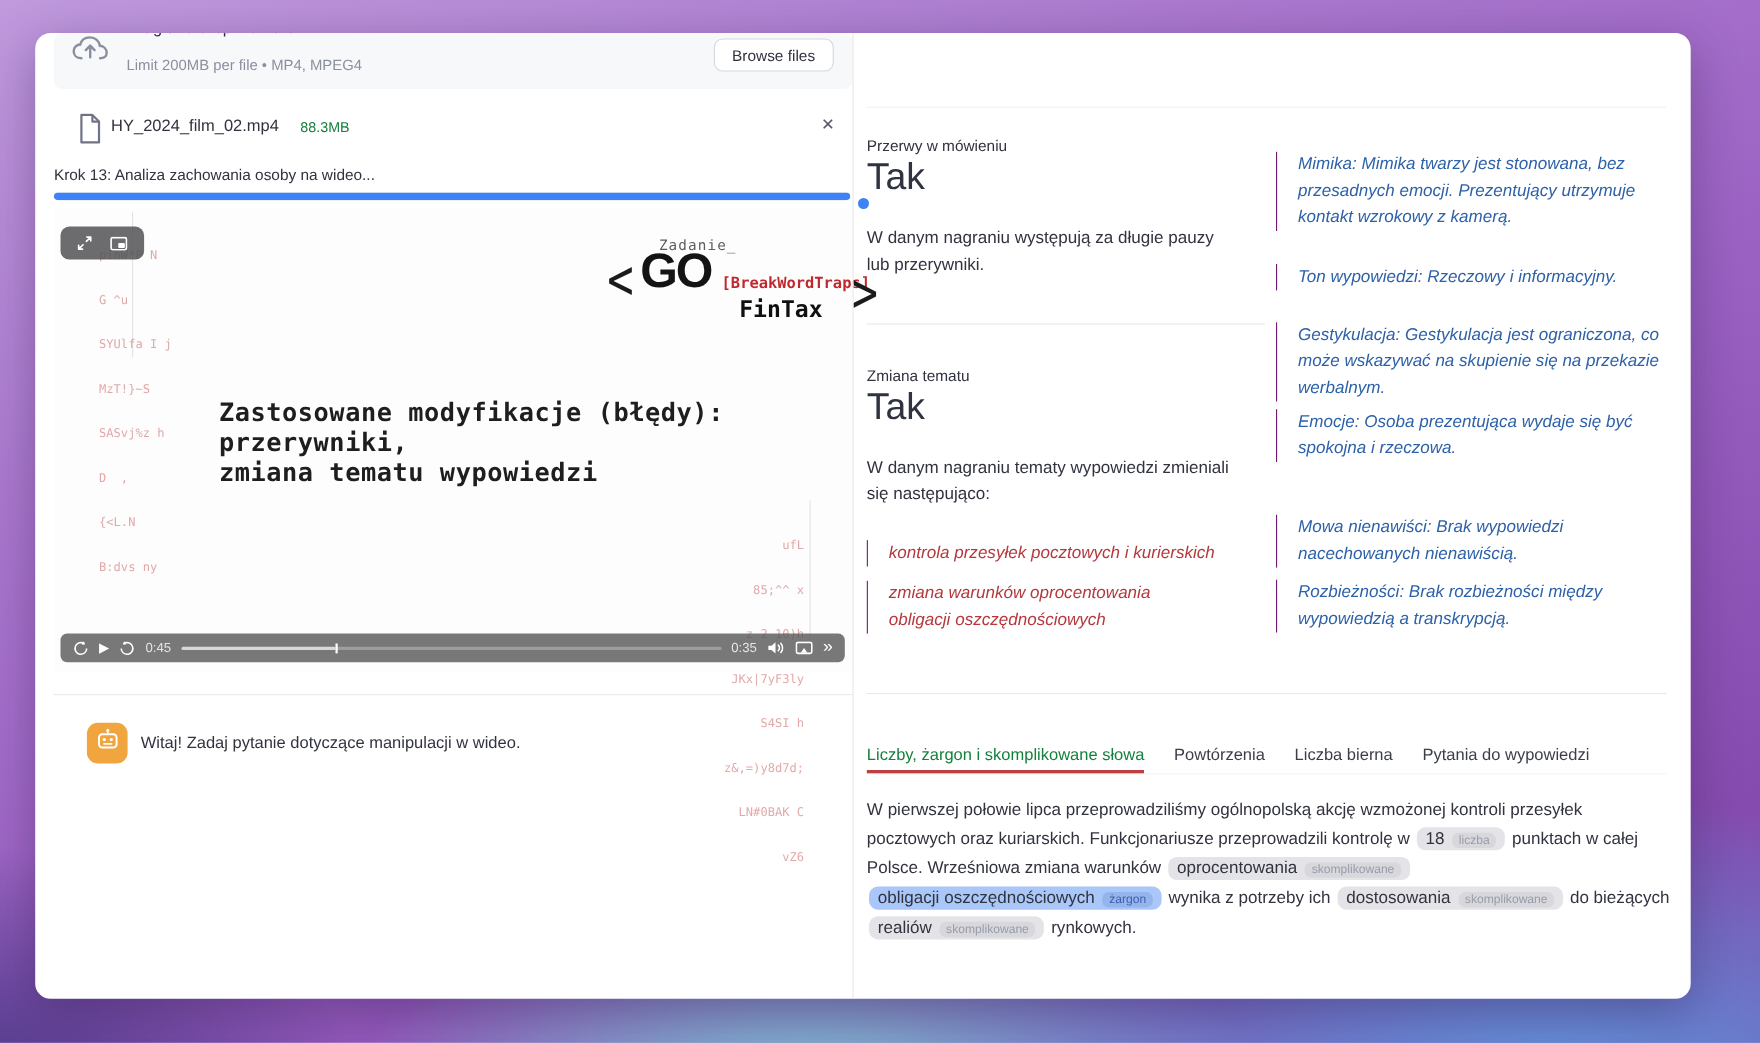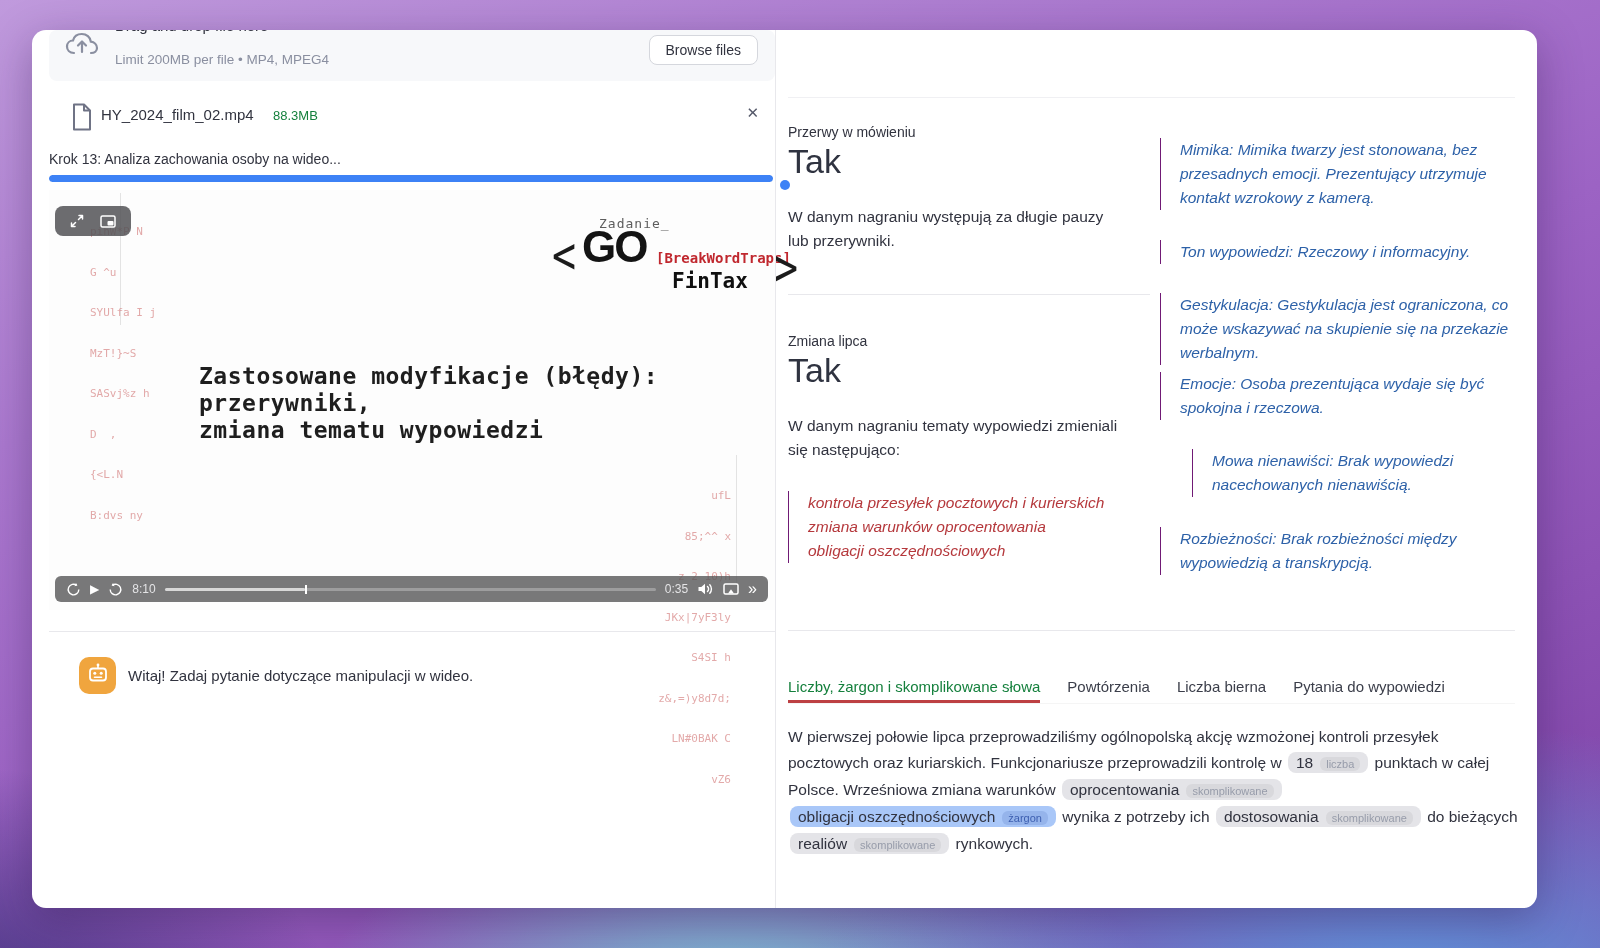--- a/index.html
+++ b/index.html
@@ -212,21 +212,21 @@
             <path d="M10 1 l1.4 2.6 l-2.9 0.6 z" fill="#fff"></path>
           </svg>
       </span>
       <span class="ctrl-play">▶</span>
       <span class="ctrl-ico">
         <svg width="15" height="15" viewBox="0 0 15 15">
             <path d="M2.2 7.5 a5.3 5.3 0 1 0 2.1 -4.2" fill="none" stroke="#fff" stroke-width="1.4"></path>
             <path d="M5 1 l-1.4 2.6 l2.9 0.6 z" fill="#fff"></path>
           </svg>
       </span>
-      <span class="ctrl-time">8:10</span>
+      <span class="ctrl-time">0:45</span>
       <div class="ctrl-track">
         <div class="ctrl-played"></div>
         <div class="ctrl-marker"></div>
       </div>
       <span class="ctrl-time">0:35</span>
       <span class="ctrl-ico">
         <svg width="17" height="14" viewBox="0 0 17 14">
             <path d="M1.5 5 h2.8 L8 1.8 v10.4 L4.3 9 H1.5 z" fill="#fff"></path>
             <path d="M10.5 4.5 a3.4 3.4 0 0 1 0 5 M12.8 2.8 a6.2 6.2 0 0 1 0 8.4" fill="none" stroke="#fff" stroke-width="1.4" stroke-linecap="round"></path>
           </svg>
@@ -260,32 +260,32 @@
 
   <div class="right-top-line"></div>
   <div class="blue-dot"></div>
 
   <div class="metric-label" style="left:756px; top:94px;">Przerwy w mówieniu</div>
   <div class="metric-value" style="left:756px; top:112px;">Tak</div>
   <div class="metric-desc" style="left:756px; top:175px; width:322px;">W danym nagraniu występują za długie pauzy lub przerywniki.</div>
 
   <div class="hr" style="left:756px; top:264px; width:362px;"></div>
 
-  <div class="metric-label" style="left:756px; top:303px;">Zmiana lipca</div>
+  <div class="metric-label" style="left:756px; top:303px;">Zmiana tematu</div>
   <div class="metric-value" style="left:756px; top:321px;">Tak</div>
   <div class="metric-desc" style="left:756px; top:384px; width:338px;">W danym nagraniu tematy wypowiedzi zmieniali się następująco:</div>
 
   <div class="quote quote-red" style="left:756px; top:461px; width:330px;">kontrola przesyłek pocztowych i kurierskich</div>
-  <div class="quote quote-red" style="left:756px; top:485px; width:310px;">zmiana warunków oprocentowania obligacji oszczędnościowych</div>
+  <div class="quote quote-red" style="left:756px; top:498px; width:310px;">zmiana warunków oprocentowania obligacji oszczędnościowych</div>
 
   <div class="quote quote-blue" style="left:1128px; top:108px; width:352px;">Mimika: Mimika twarzy jest stonowana, bez przesadnych emocji. Prezentujący utrzymuje kontakt wzrokowy z kamerą.</div>
   <div class="quote quote-blue" style="left:1128px; top:210px; width:352px;">Ton wypowiedzi: Rzeczowy i informacyjny.</div>
   <div class="quote quote-blue" style="left:1128px; top:263px; width:352px;">Gestykulacja: Gestykulacja jest ograniczona, co może wskazywać na skupienie się na przekazie werbalnym.</div>
   <div class="quote quote-blue" style="left:1128px; top:342px; width:352px;">Emocje: Osoba prezentująca wydaje się być spokojna i rzeczowa.</div>
-  <div class="quote quote-blue" style="left:1128px; top:419px; width:352px;margin-left:32px;">Mowa nienawiści: Brak wypowiedzi nacechowanych nienawiścią.</div>
+  <div class="quote quote-blue" style="left:1128px; top:438px; width:352px;">Mowa nienawiści: Brak wypowiedzi nacechowanych nienawiścią.</div>
   <div class="quote quote-blue" style="left:1128px; top:497px; width:352px;">Rozbieżności: Brak rozbieżności między wypowiedzią a transkrypcją.</div>
 
   <div class="hr" style="left:756px; top:600px; width:727px;"></div>
 
   <div class="tabs">
     <div class="tab active">Liczby, żargon i skomplikowane słowa</div>
     <div class="tab">Powtórzenia</div>
     <div class="tab">Liczba bierna</div>
     <div class="tab">Pytania do wypowiedzi</div>
   </div>

